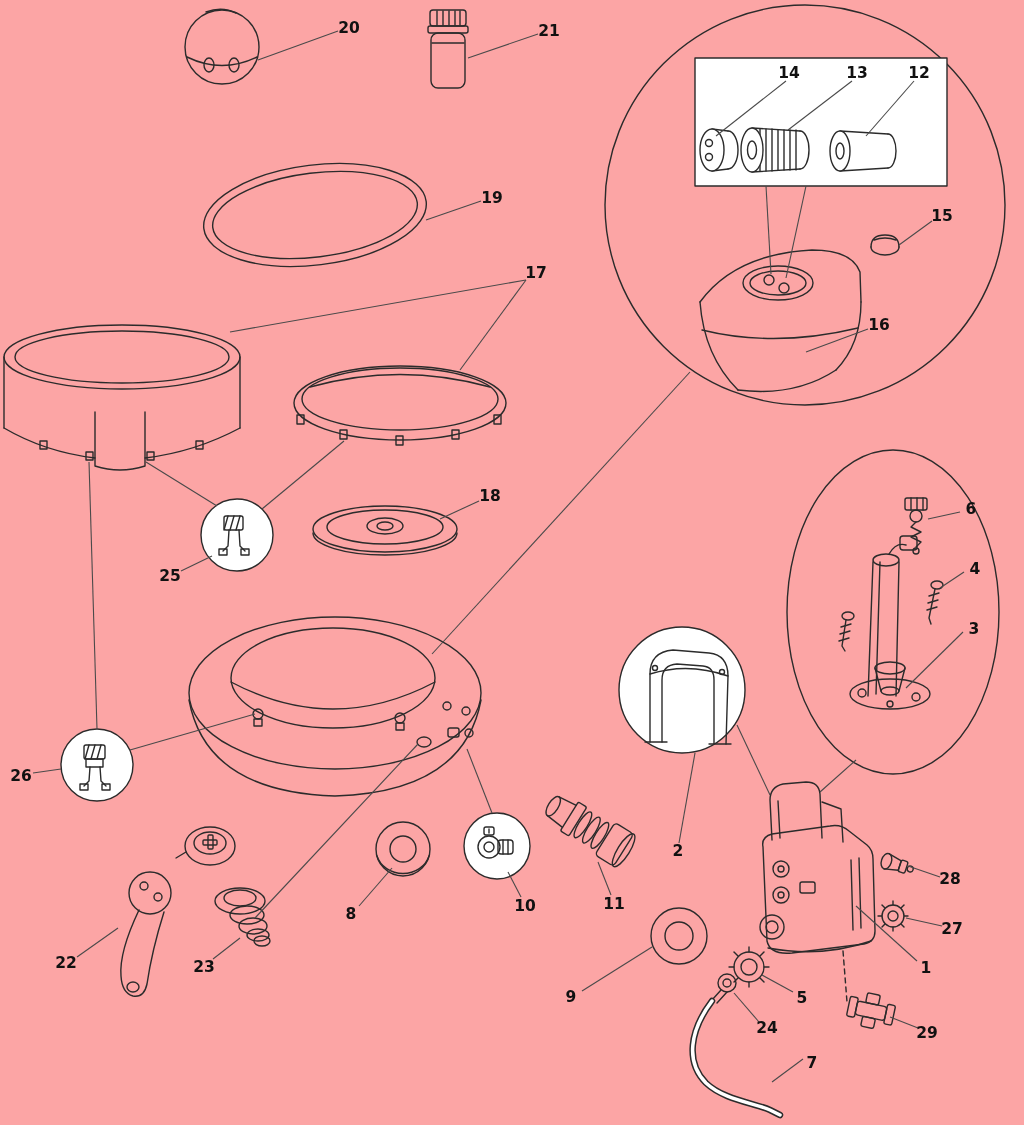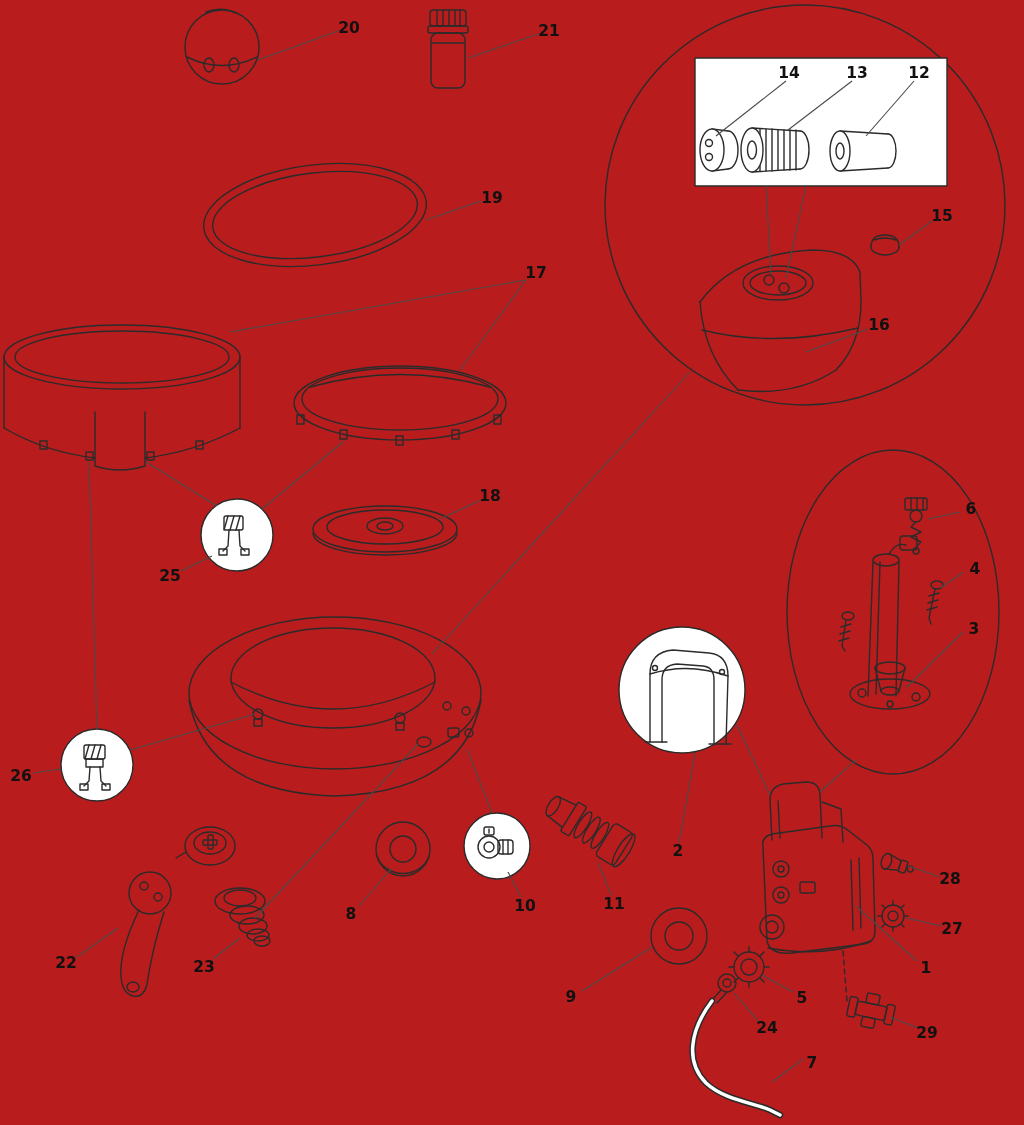--- a/index.html
+++ b/index.html
@@ -1,17 +1,17 @@
 <!DOCTYPE html>
 <html><head>
 <meta charset="utf-8">
 <title>Exploded Parts Diagram</title>
 <style>
   html,body{margin:0;padding:0;background:#fff;}
-  .stage{position:relative;width:1024px;height:1125px;background:#b91c1c;overflow:hidden;
+  .stage{position:relative;width:1024px;height:1125px;background:#fca5a5;overflow:hidden;
          font-family:"DejaVu Sans", sans-serif;}
   svg{display:block;}
   svg .art{stroke:#2b2b2b;fill:none;stroke-width:1.4;stroke-linecap:round;stroke-linejoin:round;}
   svg .fill-white{fill:#ffffff;}
   #leaders-layer polyline{fill:none;stroke:#4a4a4a;stroke-width:1.1;}
   #labels-layer text{font-family:"DejaVu Sans", sans-serif;font-size:15.5px;font-weight:bold;
                      fill:#111111;text-anchor:middle;}
 </style>
 </head>
 <body>

